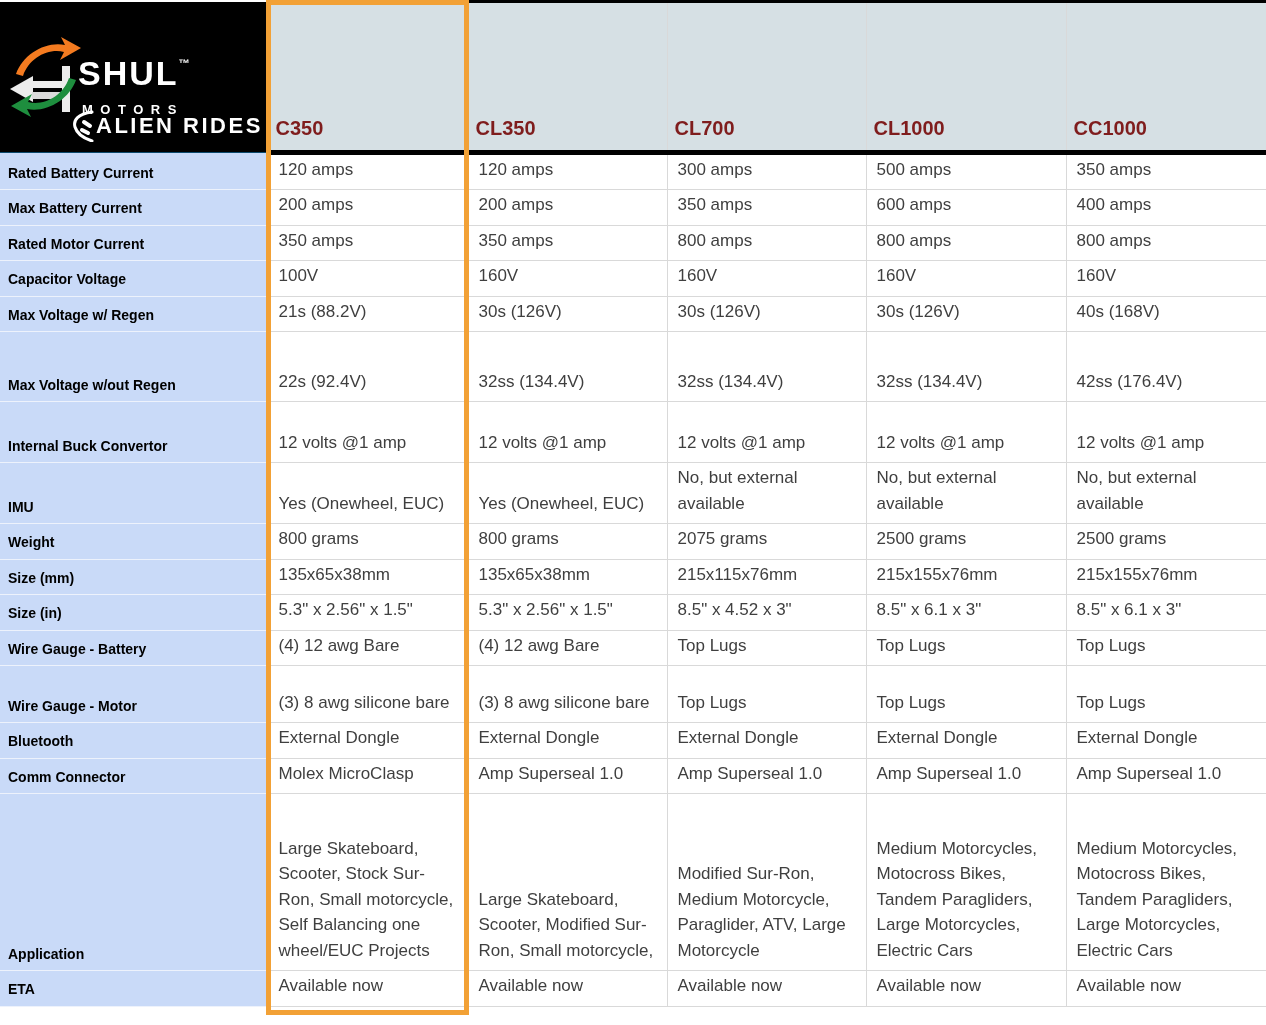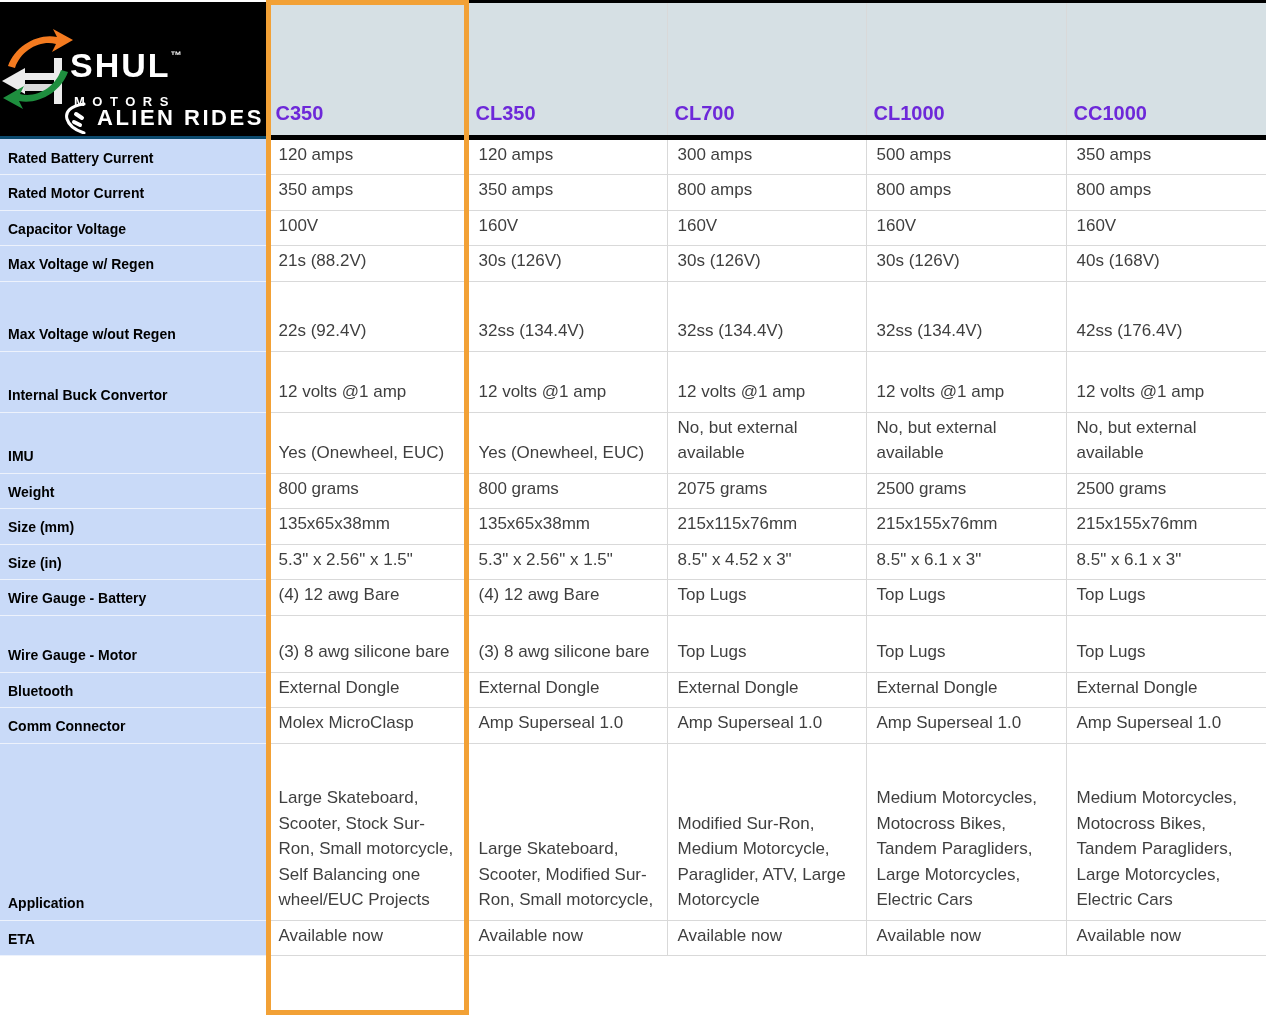--- a/index.html
+++ b/index.html
@@ -9,23 +9,23 @@
   *{box-sizing:border-box;}
   html,body{margin:0;padding:0;}
   body{
     width:1266px;height:1025px;background:#fff;overflow:hidden;position:relative;
     font-family:"Liberation Sans","DejaVu Sans",sans-serif;
   }
   table{border-collapse:collapse;table-layout:fixed;width:1266px;}
   
   thead tr{height:134px;}
   th{font-weight:bold;text-align:left;}
-  th.logo-cell{background:#000;padding:0;border-bottom:3px solid #0c4a6e;}
+  th.logo-cell{background:#000;padding:8px;border-bottom:1px solid #0c4a6e;}
   th.col-head{
-    background:var(--header-bg);vertical-align:bottom;color:#6d28d9;
+    background:var(--header-bg);vertical-align:bottom;color:#7f1d1d;
     font-size:20px;padding:0 11px 10px 7px;
     border-top:3px solid #000;border-bottom:5px solid #000;
     border-left:1px solid var(--grid);
   }
   
   th.row-label{
     background:var(--label-bg);color:#000;font-size:14px;line-height:1.3;
     vertical-align:bottom;padding:2px 60px 7px 8px;
     border-bottom:1px solid var(--label-grid);
   }
@@ -33,21 +33,21 @@
     background:#fff;color:var(--data-text);font-size:17px;line-height:1.5;
     vertical-align:bottom;padding:2px 12px 7px 10px;
     border:1px solid var(--grid);
   }
   
   .logo{position:relative;width:268px;height:134px;color:#fff;}
   .logo .arrows{position:absolute;left:2px;top:26px;}
   .shul-line{position:absolute;left:70px;top:44px;font-size:34px;font-weight:bold;letter-spacing:2px;white-space:nowrap;}
   .shul-tm{font-size:11px;vertical-align:18px;letter-spacing:0;}
   .motors-line{position:absolute;left:74px;top:92px;font-size:13px;font-weight:bold;letter-spacing:7.5px;white-space:nowrap;}
-  .alien-line{position:absolute;left:62px;top:100px;display:flex;align-items:center;gap:9px;white-space:nowrap;}
+  .alien-line{position:absolute;left:62px;top:100px;display:flex;align-items:center;white-space:nowrap;}
   .alien-name{font-size:22px;font-weight:bold;letter-spacing:2.5px;}
   
   .highlight-box{
     position:absolute;left:266px;top:0;width:203px;height:1015px;
     border:5px solid var(--accent);pointer-events:none;
   }
 </style>
 </head>
 <body>
 
@@ -95,20 +95,28 @@
     <tbody id="spec-body">
         <tr style="height: 37px;">
           <th class="row-label">Rated Battery Current</th>
           <td class="val">120 amps</td>
           <td class="val">120 amps</td>
           <td class="val">300 amps</td>
           <td class="val">500 amps</td>
           <td class="val">350 amps</td>
         </tr>
         <tr style="height: 35px;">
+          <th class="row-label">Max Battery Current</th>
+          <td class="val">200 amps</td>
+          <td class="val">200 amps</td>
+          <td class="val">350 amps</td>
+          <td class="val">600 amps</td>
+          <td class="val">400 amps</td>
+        </tr>
+        <tr style="height: 35px;">
           <th class="row-label">Rated Motor Current</th>
           <td class="val">350 amps</td>
           <td class="val">350 amps</td>
           <td class="val">800 amps</td>
           <td class="val">800 amps</td>
           <td class="val">800 amps</td>
         </tr>
         <tr style="height: 28px;">
           <th class="row-label">Capacitor Voltage</th>
           <td class="val">100V</td>

